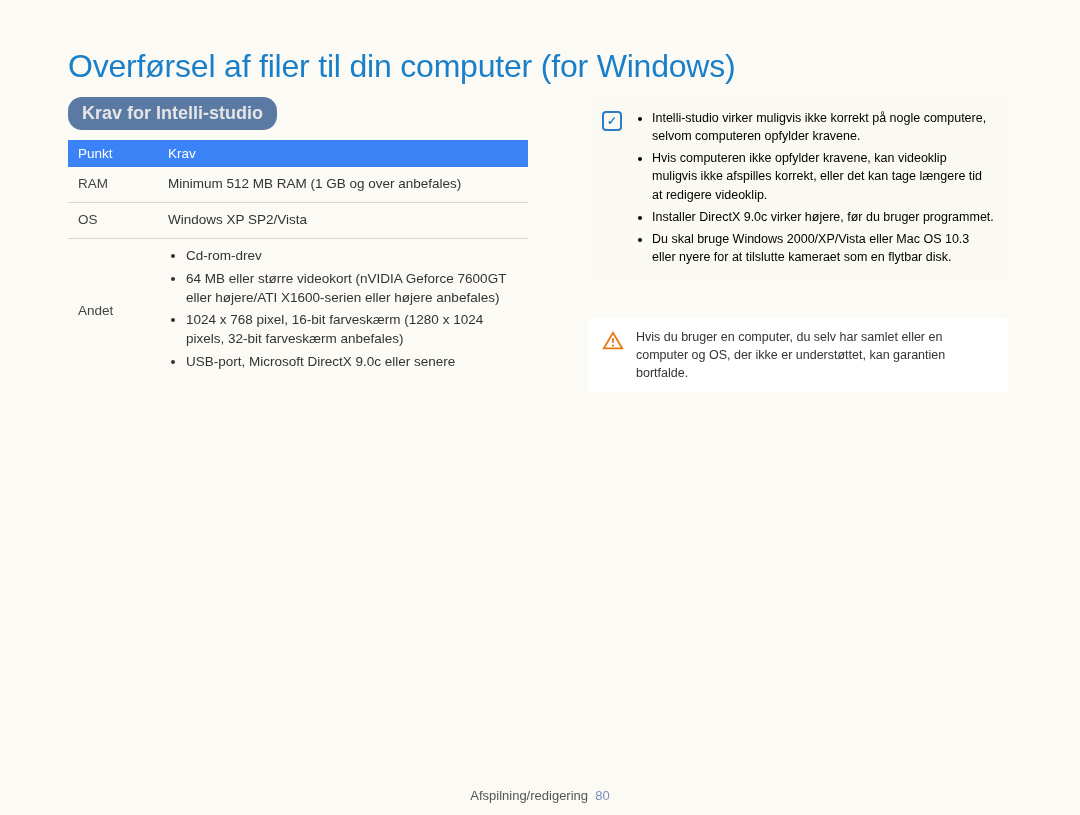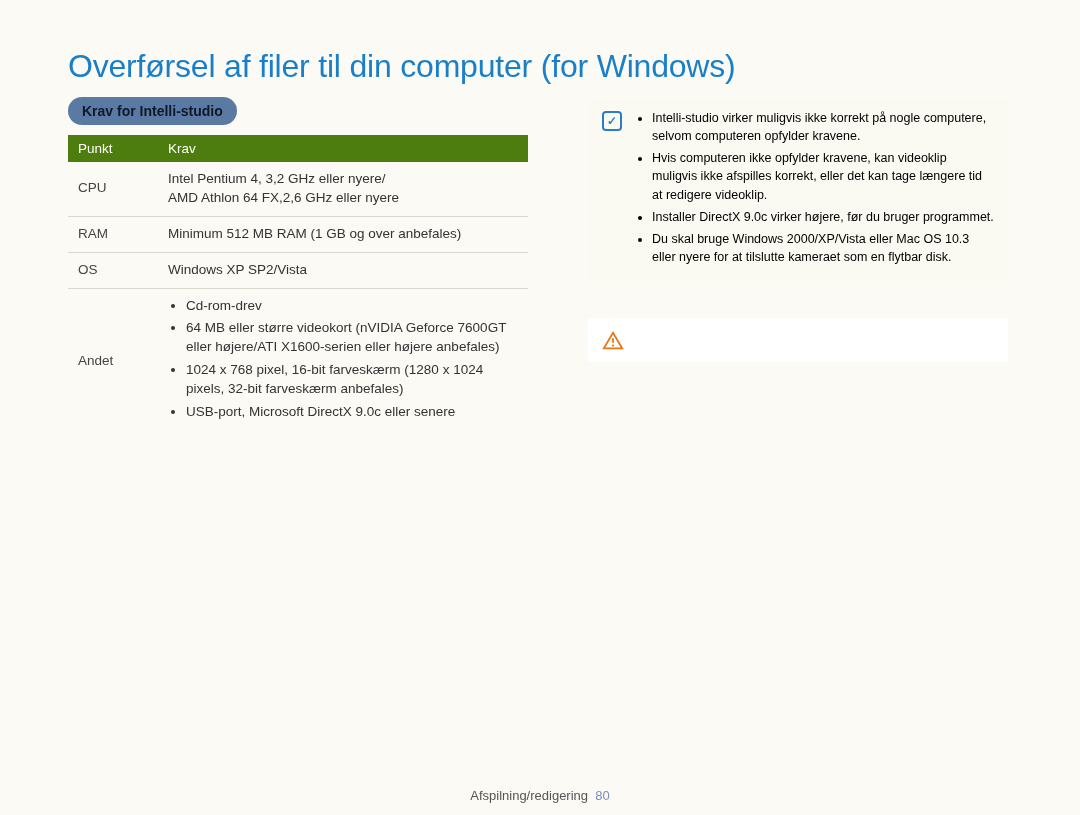--- a/index.html
+++ b/index.html
@@ -38,34 +38,34 @@
     .left-col {
       width: 460px;
     }
     .right-col {
       width: 420px;
       padding-top: 2px;
     }
     .section-badge {
       display: inline-block;
       background: #5a7aa3;
-      color: #0f172a;
-      font-size: 14px;
+      color: #e5e5e5;
+      font-size: 18px;
       font-weight: bold;
       padding: 6px 14px;
       border-radius: 14px;
       margin-bottom: 10px;
     }
     table.req {
       width: 100%;
       border-collapse: collapse;
       font-size: 13.5px;
     }
     table.req th {
-      background: #4d7c0f;
+      background: #3b82f6;
       color: #fff;
       text-align: left;
       font-weight: normal;
       padding: 6px 10px;
     }
     table.req td {
       padding: 8px 10px;
       border-bottom: 1px solid #d8d8cc;
       vertical-align: middle;
       line-height: 1.4;
@@ -157,27 +157,20 @@
       <div class="section-badge">Krav for Intelli-studio</div>
 
       <table class="req">
         <thead>
           <tr>
             <th>Punkt</th>
             <th>Krav</th>
           </tr>
         </thead>
         <tbody>
-          <tr>
-            <td>CPU</td>
-            <td>
-              <div>Intel Pentium 4, 3,2 GHz eller nyere/</div>
-              <div>AMD Athlon 64 FX,2,6 GHz eller nyere</div>
-            </td>
-          </tr>
           <tr>
             <td>RAM</td>
             <td>Minimum 512 MB RAM (1 GB og over anbefales)</td>
           </tr>
           <tr>
             <td>OS</td>
             <td>Windows XP SP2/Vista</td>
           </tr>
           <tr>
             <td>Andet</td>
@@ -208,20 +201,21 @@
       </div>
 
       <div class="note-box warn">
         <div class="icon-box icon-warn">
           <svg viewBox="0 0 24 24">
             <path fill="none" stroke="#e67817" stroke-width="2" d="M12 3 L22 20 L2 20 Z"></path>
             <line x1="12" y1="9" x2="12" y2="14" stroke="#e67817" stroke-width="2"></line>
             <circle cx="12" cy="17" r="1.2" fill="#e67817"></circle>
           </svg>
         </div>
+        <div class="warn-text">Hvis du bruger en computer, du selv har samlet eller en computer og OS, der ikke er understøttet, kan garantien bortfalde.</div>
       </div>
     </div>
   </div>
 </div>
 
 <div class="footer">
   <span>Afspilning/redigering</span>
   &nbsp;<span class="pg">80</span>
 </div>
 

